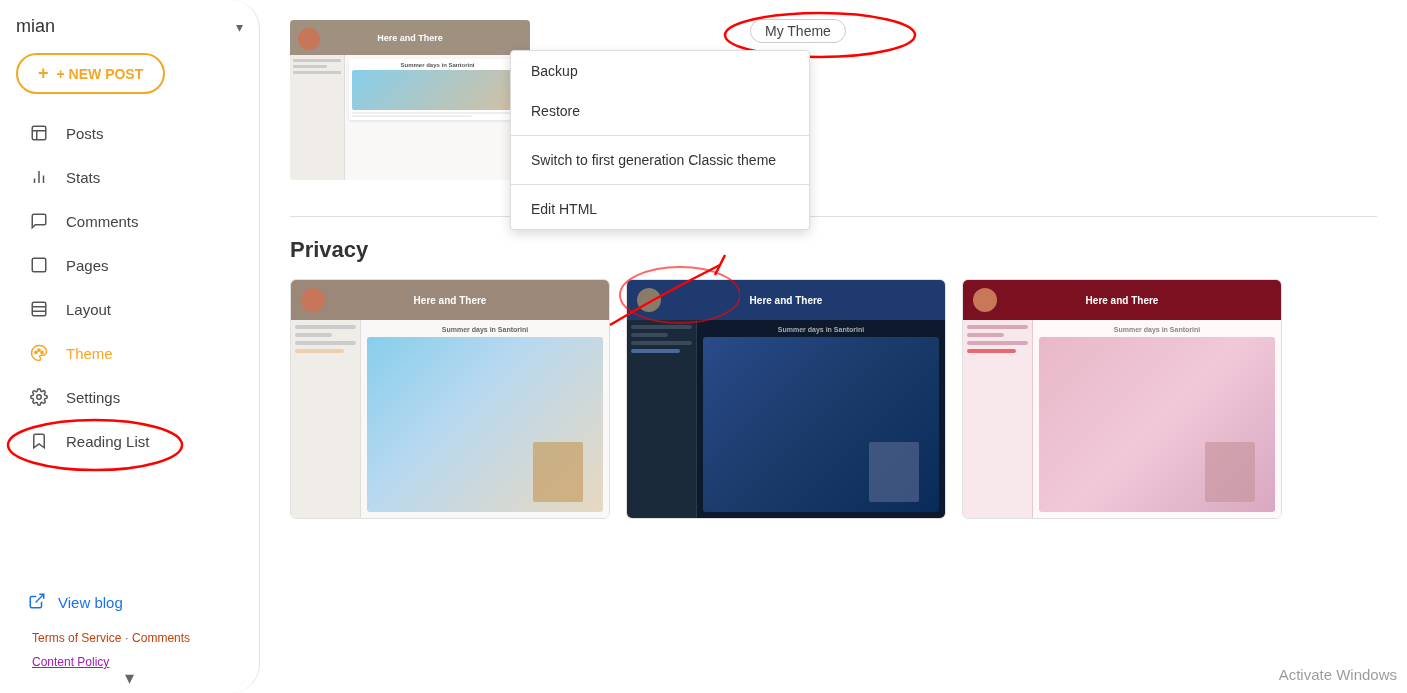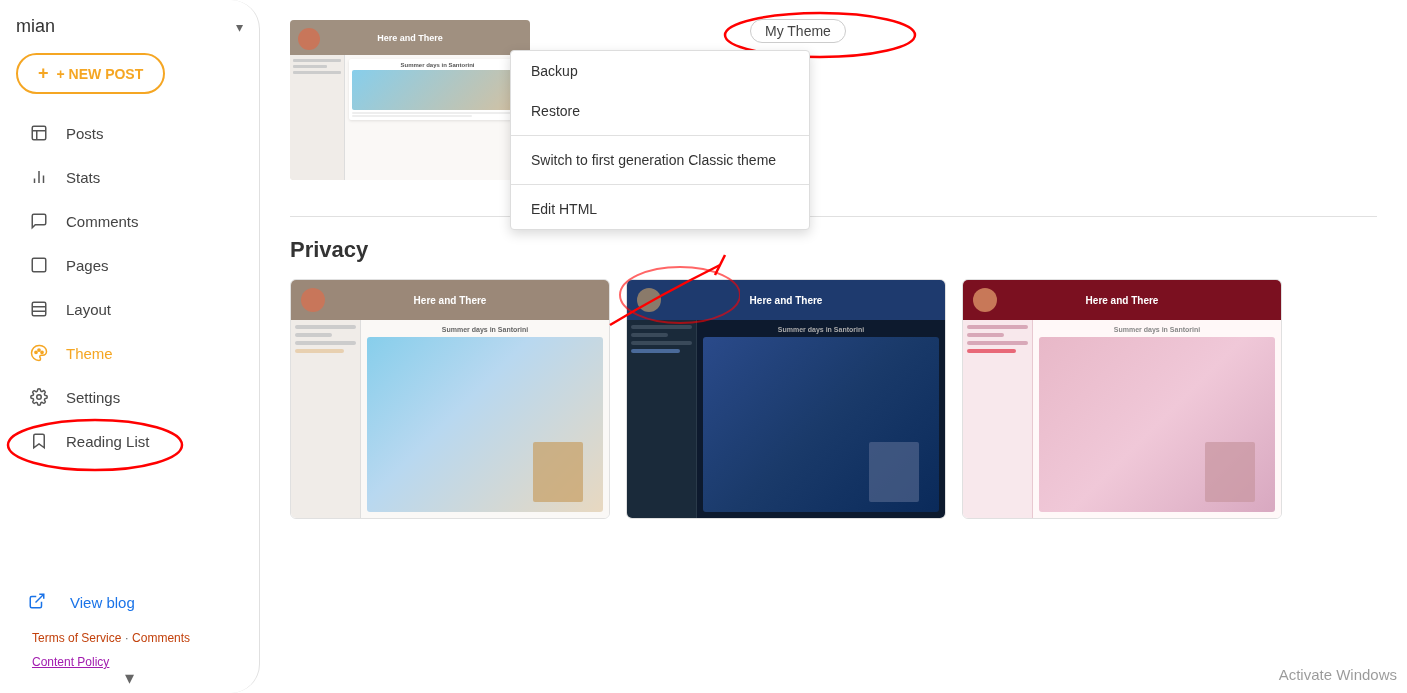--- a/index.html
+++ b/index.html
@@ -83,21 +83,21 @@
     .nav-item.active .nav-icon { color: #f5a623; }
 
     .sidebar-bottom {
       margin-top: auto;
       padding: 8px 16px 16px 16px;
     }
 
     .view-blog {
       display: flex;
       align-items: center;
-      gap: 24px;
+      gap: 12px;
       padding: 10px 12px;
       color: #1a73e8;
       font-size: 15px;
       cursor: pointer;
     }
 
     .footer-links {
       padding: 8px 16px;
       font-size: 12px;
       color: #666;

